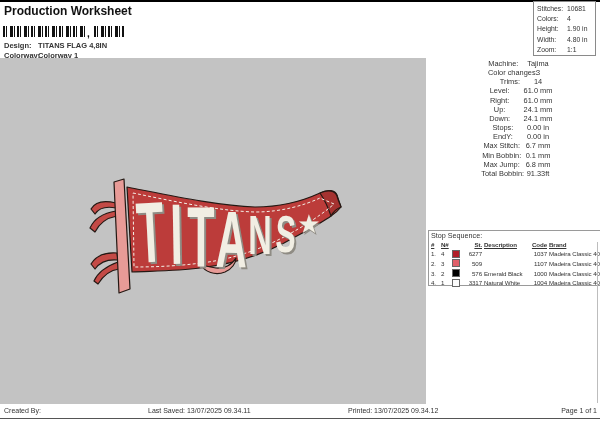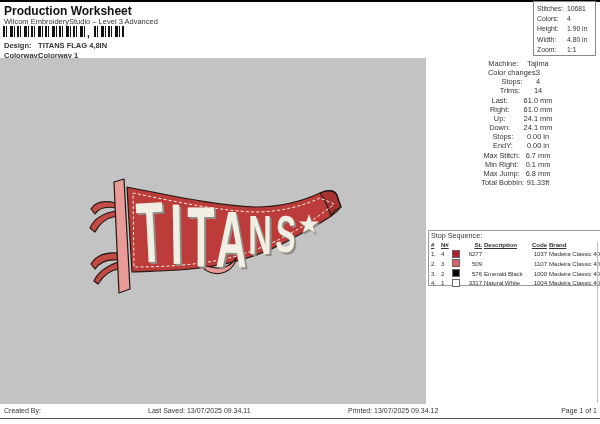--- a/index.html
+++ b/index.html
@@ -63,21 +63,20 @@
   .f-page{right:3px;}
   .bottomline{position:absolute;left:0;top:418px;width:600px;height:1px;background:#555;}
 </style>
 </head>
 <body>
 
 <div class="page">
   <div class="topline"></div>
 
   <div class="title">Production Worksheet</div>
-  <div class="subtitle">Wilcom EmbroideryStudio – Level 3 Advanced</div>
   <div class="barcode">
     <span class="bars b1"></span>
     <span class="comma">,</span>
     <span class="bars b2"></span>
   </div>
   <div class="hrow design-row">
     <span class="hl">Design:</span>
     <span>TITANS FLAG 4,8IN</span>
   </div>
   <div class="hrow colorway-row">
@@ -126,30 +125,29 @@
         <text transform="translate(197 74) rotate(2) scale(0.58 1)" font-size="52" text-anchor="middle" fill="#f1eee3">S</text>
         <text class="star lshadow" transform="translate(222.5 56.5)" font-size="26">★</text>
         <text class="star" transform="translate(221 55)" font-size="26" fill="#f1eee3">★</text>
       </g>
     </svg>
   </div>
 
   <div class="machine-panel">
     <div class="mrow"><span class="ml">Machine:</span><span>Tajima</span></div>
     <div class="mrow"><span class="ml">Color changes:</span><span>3</span></div>
-    <div class="mrow"><span class="ml">Stops:</span><span>4</span></div>
     <div class="mrow"><span class="ml">Trims:</span><span>14</span></div>
-    <div class="mrow"><span class="ml">Last:</span><span>61.0 mm</span></div>
+    <div class="mrow"><span class="ml">Level:</span><span>61.0 mm</span></div>
     <div class="mrow"><span class="ml">Right:</span><span>61.0 mm</span></div>
     <div class="mrow"><span class="ml">Up:</span><span>24.1 mm</span></div>
     <div class="mrow"><span class="ml">Down:</span><span>24.1 mm</span></div>
     <div class="mrow"><span class="ml">Stops:</span><span>0.00 in</span></div>
     <div class="mrow"><span class="ml">EndY:</span><span>0.00 in</span></div>
     <div class="mrow"><span class="ml">Max Stitch:</span><span>6.7 mm</span></div>
-    <div class="mrow"><span class="ml">Min Right:</span><span>0.1 mm</span></div>
+    <div class="mrow"><span class="ml">Min Bobbin:</span><span>0.1 mm</span></div>
     <div class="mrow"><span class="ml">Max Jump:</span><span>6.8 mm</span></div>
     <div class="mrow"><span class="ml">Total Bobbin:</span><span>91.33ft</span></div>
   </div>
 
   <div class="stop-box">
     <div class="stop-title">Stop Sequence:</div>
     <table class="stop-table">
       <thead>
         <tr>
           <th class="c-num">#</th>

